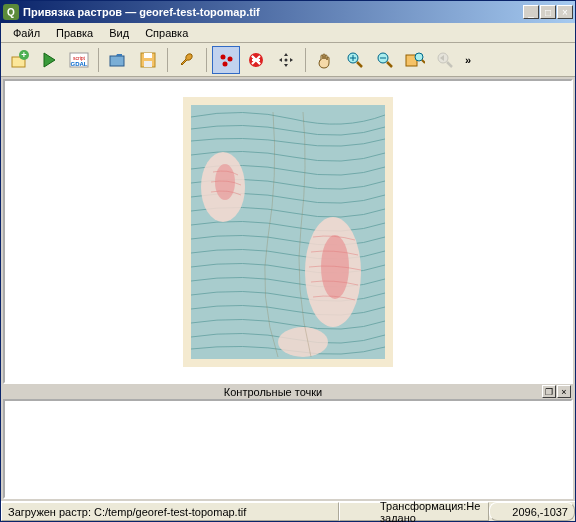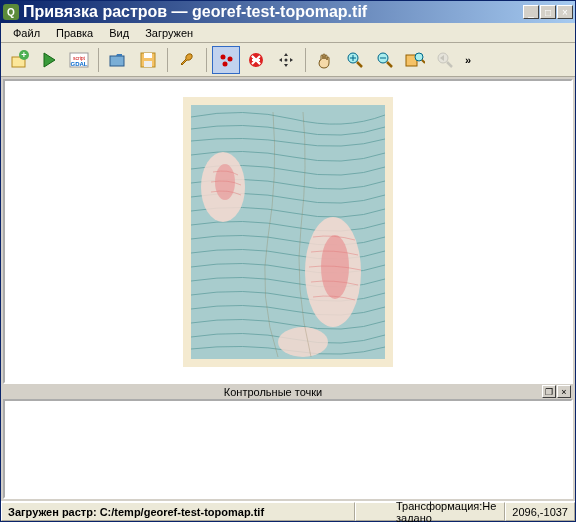--- a/index.html
+++ b/index.html
@@ -1,41 +1,41 @@
 <!DOCTYPE html>
 <html><head>
 <meta charset="utf-8">
 <style>
   * { box-sizing: border-box; margin: 0; padding: 0; }
   body { font-family: Tahoma, Arial, sans-serif; font-size: 11px; background: #d4d0c8; }
   .window { width: 576px; height: 522px; border: 1px solid #0a246a; display: flex; flex-direction: column; }
   .titlebar { background: linear-gradient(to right, #0a246a, #a6caf0); height: 22px; display: flex; align-items: center; padding: 0 2px; color: #fff; }
   .titlebar .icon { width: 16px; height: 16px; background: #5b8a3a; border-radius: 3px; display: flex; align-items: center; justify-content: center; color: #fff; font-weight: bold; font-size: 10px; margin-right: 4px; }
-  .titlebar .title { flex: 1; font-weight: bold; font-size: 16px; }
+  .titlebar .title { flex: 1; font-weight: bold; font-size: 11px; }
   .winbtns { display: flex; gap: 1px; }
   .winbtn { width: 16px; height: 14px; background: #d4d0c8; border: 1px solid #fff; border-right-color: #404040; border-bottom-color: #404040; display: flex; align-items: center; justify-content: center; font-family: Arial; font-size: 10px; cursor: pointer; }
   .menubar { background: #ece9d8; height: 20px; display: flex; align-items: center; border-bottom: 1px solid #aca899; padding-left: 4px; }
   .menubar span { padding: 3px 8px; cursor: pointer; }
   .toolbar { background: #ece9d8; height: 34px; display: flex; align-items: center; padding: 0 4px; gap: 2px; border-bottom: 1px solid #aca899; }
   .tbtn { width: 28px; height: 28px; display: flex; align-items: center; justify-content: center; border: 1px solid transparent; cursor: pointer; }
   .tbtn.active { border: 1px solid #316ac5; background: #c1d2ee; }
   .tbtn.disabled { opacity: 0.45; cursor: default; }
   .tsep { width: 1px; height: 24px; background: #aca899; margin: 0 3px; }
   .content { flex: 1; display: flex; flex-direction: column; background: #d4d0c8; padding: 2px; min-height: 0; }
   .canvas-wrap { flex: 1; border: 2px inset #fff; background: #fff; display: flex; align-items: center; justify-content: center; min-height: 0; overflow: hidden; }
   .canvas-wrap svg { max-width: 100%; max-height: 100%; }
   .panel-head { display: flex; align-items: center; padding: 1px 2px; }
   .panel-title { flex: 1; text-align: center; font-size: 11px; }
   .smallbtn { width: 14px; height: 13px; background: #d4d0c8; border: 1px solid #fff; border-right-color:#404040; border-bottom-color:#404040; display:flex; align-items:center; justify-content:center; font-size:9px; cursor:pointer; margin-left:1px; }
   .panel-body { height: 100px; border: 2px inset #fff; background:#fff; }
   .statusbar { height: 20px; background: #ece9d8; border-top: 1px solid #fff; display: flex; align-items: stretch; font-size: 11px; }
   .status-cell { border: 1px solid #aca899; border-top-color:#fff; border-left-color:#fff; padding: 2px 6px; display:flex; align-items:center; }
-  .status-cell.main { flex: 1; font-weight: bold; }
+  .status-cell.main { flex: 1; }
   .status-cell.trans { width: 150px; padding-left: 40px; }
-  .status-cell.coord { width: 70px; justify-content:flex-end; }
+  .status-cell.coord { width: 86px; justify-content:flex-end;border-radius:8px; }
   .overflow { width: 14px; display:flex; align-items:center; justify-content:center; font-weight:bold; cursor:pointer; }
 </style>
 </head>
 <body>
 
 <div class="window">
 
   <div class="titlebar">
     <div class="icon">Q</div>
     <div class="title">Привязка растров — georef-test-topomap.tif</div>
@@ -43,21 +43,21 @@
       <div class="winbtn">_</div>
       <div class="winbtn">□</div>
       <div class="winbtn">×</div>
     </div>
   </div>
 
   <div class="menubar">
     <span>Файл</span>
     <span>Правка</span>
     <span>Вид</span>
-    <span>Загружен</span>
+    <span>Справка</span>
   </div>
 
   <div class="toolbar">
     <div class="tbtn">
         <svg width="20" height="20">
           <rect x="3" y="7" width="13" height="10" fill="#fce79a" stroke="#b58a20"></rect>
           <circle cx="15" cy="5" r="5" fill="#4caf50"></circle>
           <text x="15" y="8" text-anchor="middle" fill="#fff" font-size="9" font-weight="bold">+</text>
         </svg>
       </div>

